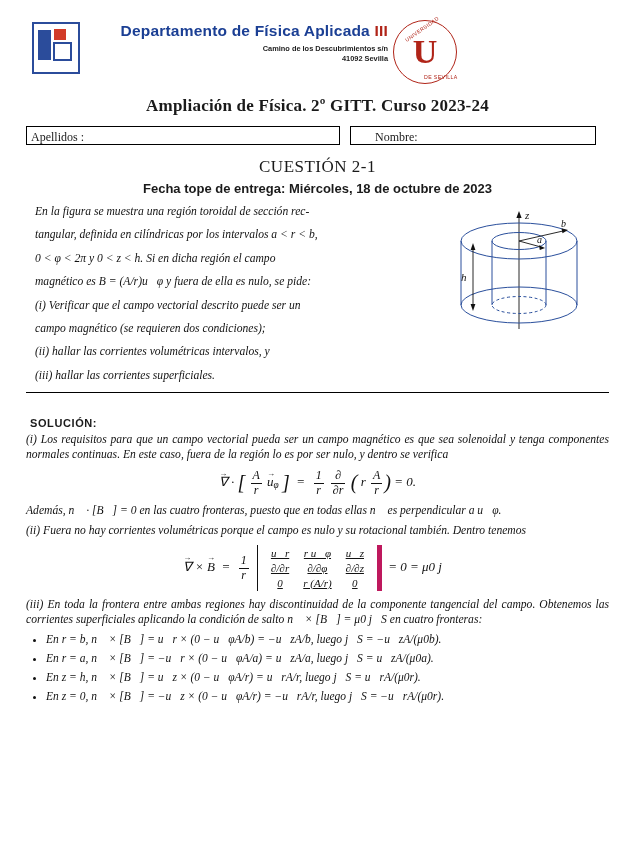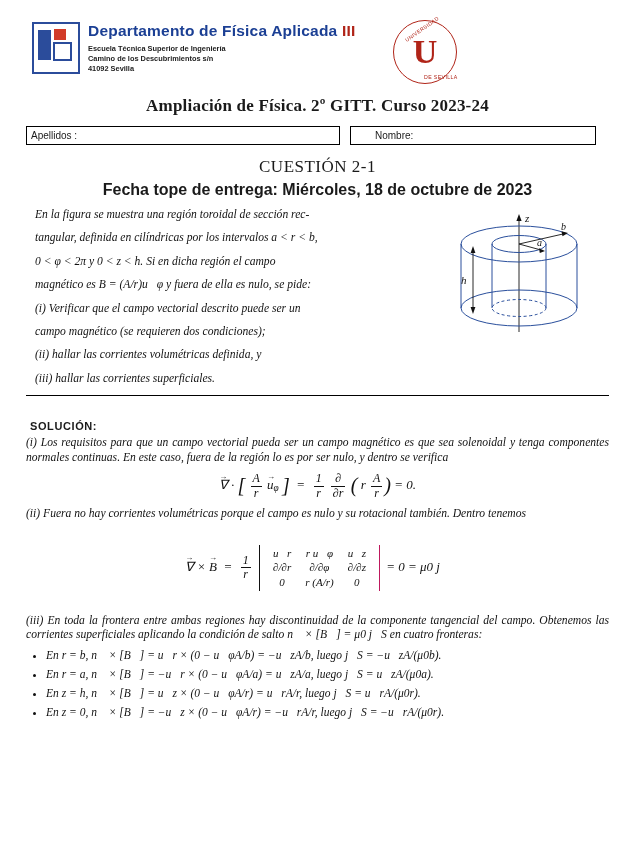--- a/index.html
+++ b/index.html
@@ -60,21 +60,21 @@
     position: absolute;
     left: 22px; top: 7px;
     width: 12px; height: 11px;
     background: #d23b28;
   }
   .dept-block {
     position: absolute;
     left: 62px;
     top: 4px;
     width: 300px;
-    text-align: left;
+    text-align: right;
   }
   .dept-title {
     font-family: "Liberation Sans", sans-serif;
     font-weight: bold;
     font-size: 15.5px;
     color: #1b3f94;
     letter-spacing: 0.2px;
   }
   .dept-title .roman {
     color: #b02418;
@@ -133,41 +133,41 @@
 
   
   .name-row {
     display: flex;
     gap: 10px;
     margin-bottom: 12px;
   }
   .name-box {
     border: 1px solid #000;
     height: 19px;
-    font-family: Liberation Sans, sans-serif;
-    font-size: 10px;
+    font-family: Liberation Serif, serif;
+    font-size: 12px;
     padding: 3px 4px 0 4px;
     box-sizing: border-box;
   }
   .name-box.apellidos { width: 314px; }
   .name-box.nombre { width: 246px; padding-left: 24px; }
 
   
   .q-title {
     text-align: center;
     font-size: 17px;
     font-family: "Liberation Serif", serif;
     margin-top: 2px;
     margin-bottom: 4px;
     letter-spacing: 0.5px;
   }
   .q-date {
     text-align: center;
     font-family: "Liberation Sans", sans-serif;
-    font-size: 16px;
+    font-size: 13px;
     font-weight: bold;
     margin-bottom: 8px;
   }
 
   
   .statement-wrap {
     position: relative;
     min-height: 148px;
   }
   .statement {
@@ -256,23 +256,24 @@
   .sub { font-size: 0.72em; vertical-align: -0.28em; }
   .big-paren {
     font-size: 1.55em;
     vertical-align: -0.18em;
     font-family: "Liberation Serif", serif;
   }
   .matrix {
     display: inline-block;
     vertical-align: middle;
     border-left: 1px solid #111;
-    border-right: 1px solid #be185d;
+    border-right: 5px solid #be185d;
     padding: 1px 6px;
-    margin: 16px 3px;
+    margin: 0 3px;
+    text-decoration: underline;
   }
   .matrix table { border-collapse: collapse; }
   .matrix td {
     padding: 0px 7px;
     text-align: center;
     font-size: 11px;
     font-family: "Liberation Serif", serif;
   }
 </style>
 </head>
@@ -288,21 +289,20 @@
       <div class="dot-red"></div>
       <div class="sq-white"></div>
     </div>
 
     <div class="dept-block">
       <div class="dept-title">
         <span>Departamento de Física Aplicada</span>
         <span class="roman">III</span>
       </div>
       <div class="dept-sub">
-        <div>Escuela Técnica Superior de Ingeniería</div>
         <div>Camino de los Descubrimientos s/n</div>
         <div>41092 Sevilla</div>
       </div>
     </div>
 
     <div class="logo-right">
       <div class="seal">
         <div class="u">U</div>
         <div class="seal-word" style="left:8px; top:5px; transform:rotate(-35deg);">UNIVERSIDAD</div>
         <div class="seal-word" style="left:30px; top:53px;">DE SEVILLA</div>
@@ -325,21 +325,21 @@
   <div class="q-date">Fecha tope de entrega:  Miércoles, 18 de octubre de 2023</div>
 
   <div class="statement-wrap">
     <div class="statement">
       <p>En la figura se muestra una región toroidal de sección rec-</p>
       <p>tangular, definida en cilíndricas por los intervalos a &lt; r &lt; b,</p>
       <p>0 &lt; φ &lt; 2π y 0 &lt; z &lt; h.  Si en dicha región el campo</p>
       <p>magnético es B = (A/r)u⃗φ y fuera de ella es nulo, se pide:</p>
       <p>(i) Verificar que el campo vectorial descrito puede ser un</p>
       <p>campo magnético (se requieren dos condiciones);</p>
-      <p>(ii) hallar las corrientes volumétricas definida, y</p>
+      <p>(ii) hallar las corrientes volumétricas intervalos, y</p>
       <p>(iii) hallar las corrientes superficiales.</p>
     </div>
 
     <div class="figure">
       <svg width="196" height="140" viewBox="0 0 196 140">
 
         <line x1="108" y1="8" x2="108" y2="122" stroke="#111" stroke-width="0.9"></line>
         <polygon points="108,4 105.4,11 110.6,11" fill="#111"></polygon>
         <text x="114" y="12" font-family="Liberation Serif, serif" font-style="italic" font-size="11" fill="#111">z</text>
 
@@ -396,20 +396,21 @@
         <span class="den">∂r</span>
       </span>
       <span class="big-paren">(</span>&nbsp;r
       <span class="frac">
         <span class="num">A</span>
         <span class="den">r</span>
       </span><span class="big-paren">)</span>
       <span>= 0.</span>
     </div>
 
+    <p>Además, n⃗ · [B⃗] = 0 en las cuatro fronteras, puesto que en todas ellas n⃗ es perpendicular a u⃗φ.</p>
 
     <p style="margin-top:5px;">(ii) Fuera no hay corrientes volumétricas porque el campo es nulo y su rotacional también. Dentro tenemos</p>
 
     <div class="eq">
       <span class="vec">∇</span> ×
       <span class="vec">B</span> &nbsp;=&nbsp;
       <span class="frac">
         <span class="num">1</span>
         <span class="den">r</span>
       </span>

